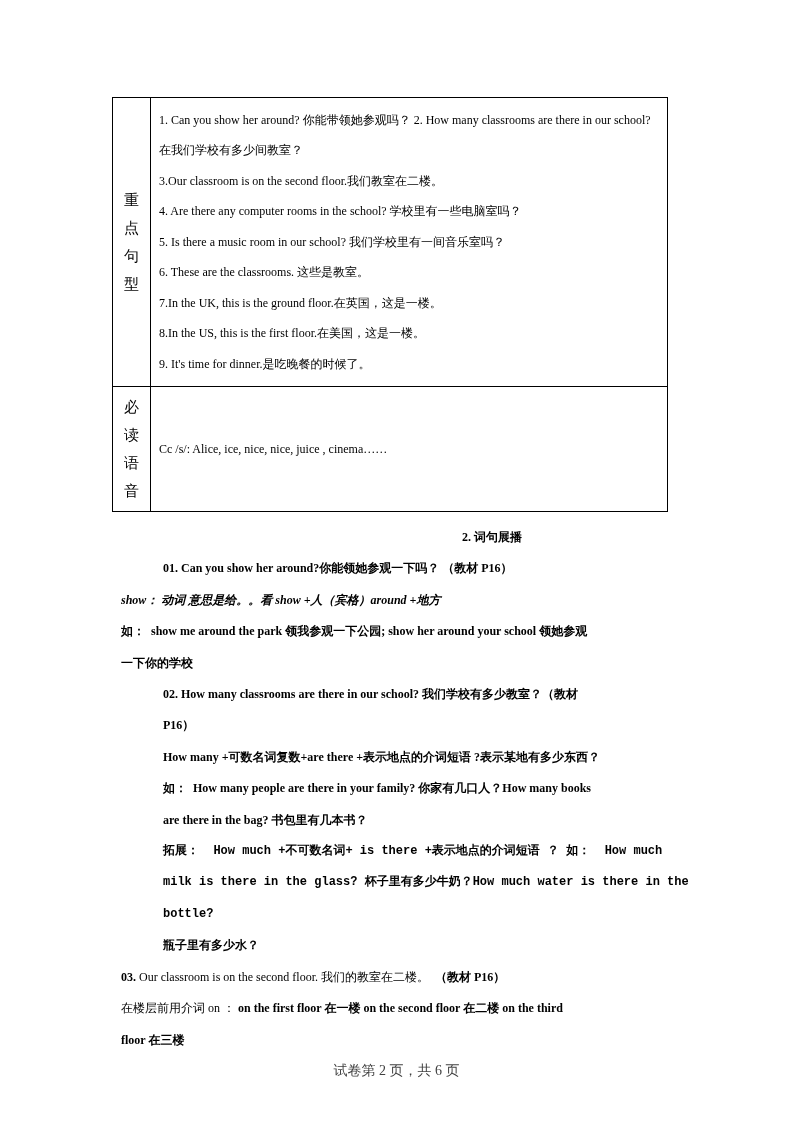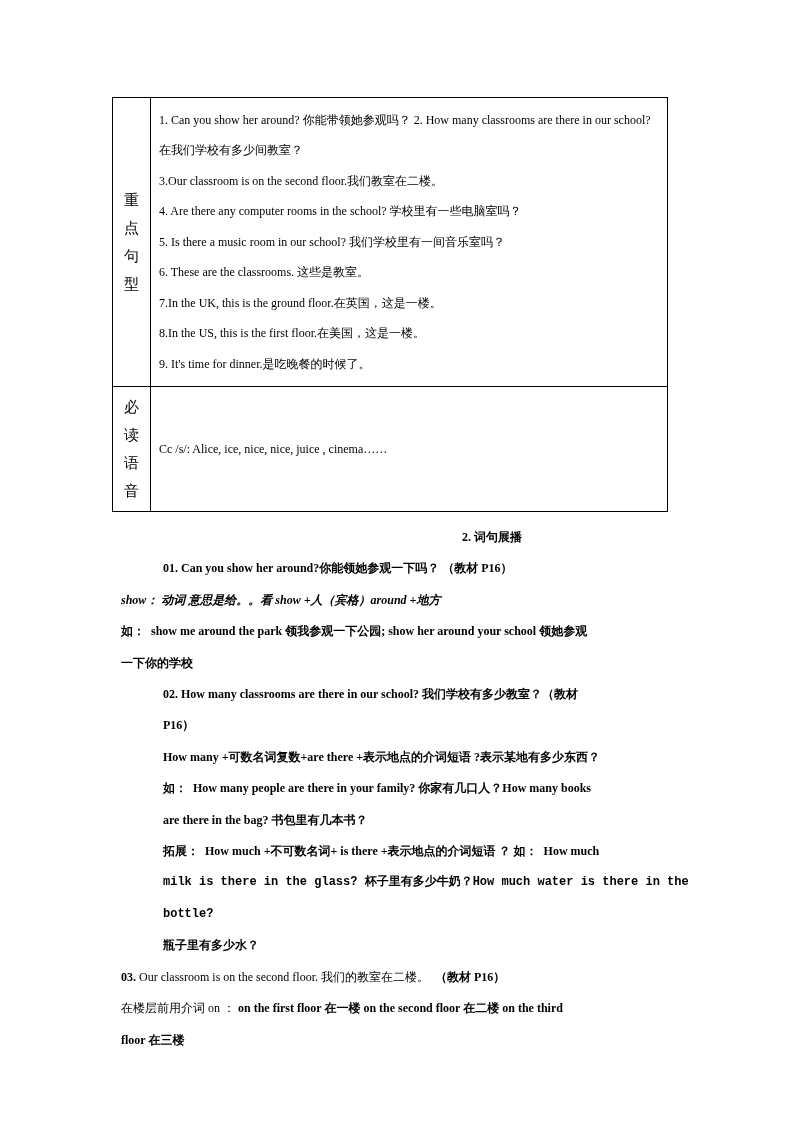--- a/index.html
+++ b/index.html
@@ -99,23 +99,24 @@
     <div>
         <div class="b-line" style="margin-left: 42px;"><span class="bold">01. Can you show her around?你能领她参观一下吗？ （教材 P16）</span></div>
         <div class="b-line" style="margin-left: 0px; font-style: italic;"><span class="bold">show： 动词 意思是给。。看 show +人（宾格）around +地方</span></div>
         <div class="b-line" style="margin-left: 0px;"><span class="bold">如：  show me around the park 领我参观一下公园; show her around your school 领她参观</span></div>
         <div class="b-line" style="margin-left: 0px;"><span class="bold">一下你的学校</span></div>
         <div class="b-line" style="margin-left: 42px;"><span class="bold">02. How many classrooms are there in our school? 我们学校有多少教室？（教材</span></div>
         <div class="b-line" style="margin-left: 42px;"><span class="bold">P16）</span></div>
         <div class="b-line" style="margin-left: 42px;"><span class="bold">How many +可数名词复数+are there +表示地点的介词短语 ?表示某地有多少东西？</span></div>
         <div class="b-line" style="margin-left: 42px;"><span class="bold">如：  How many people are there in your family? 你家有几口人？How many books</span></div>
         <div class="b-line" style="margin-left: 42px;"><span class="bold">are there in the bag? 书包里有几本书？</span></div>
-        <div class="b-line" style="margin-left: 42px;"><span class="bold">拓展：  How much +不可数名词+ is there +表示地点的介词短语 ？ 如：  How much</span></div>
+        <div class="b-line" style="margin-left: 42px; font-family: Liberation Mono, monospace;"><span class="bold">拓展：  How much +不可数名词+ is there +表示地点的介词短语 ？ 如：  How much</span></div>
         <div class="b-line" style="margin-left: 42px; font-family: Liberation Mono, monospace;"><span class="bold">milk is there in the glass? 杯子里有多少牛奶？How much water is there in the bottle?</span></div>
         <div class="b-line" style="margin-left: 42px;"><span class="bold">瓶子里有多少水？</span></div>
         <div class="b-line" style="margin-left: 0px;"><span class="bold">03.</span><span> Our classroom is on the second floor. 我们的教室在二楼。  </span><span class="bold">（教材 P16）</span></div>
         <div class="b-line" style="margin-left: 0px;"><span>在楼层前用介词 on ： </span><span class="bold">on the first floor 在一楼 on the second floor 在二楼 on the third</span></div>
         <div class="b-line" style="margin-left: 0px;"><span class="bold">floor 在三楼</span></div>
       </div>
   </div>
 
+  <div class="footer">试卷第 2 页，共 6 页</div>
 
 </div>
 
 </body></html>

